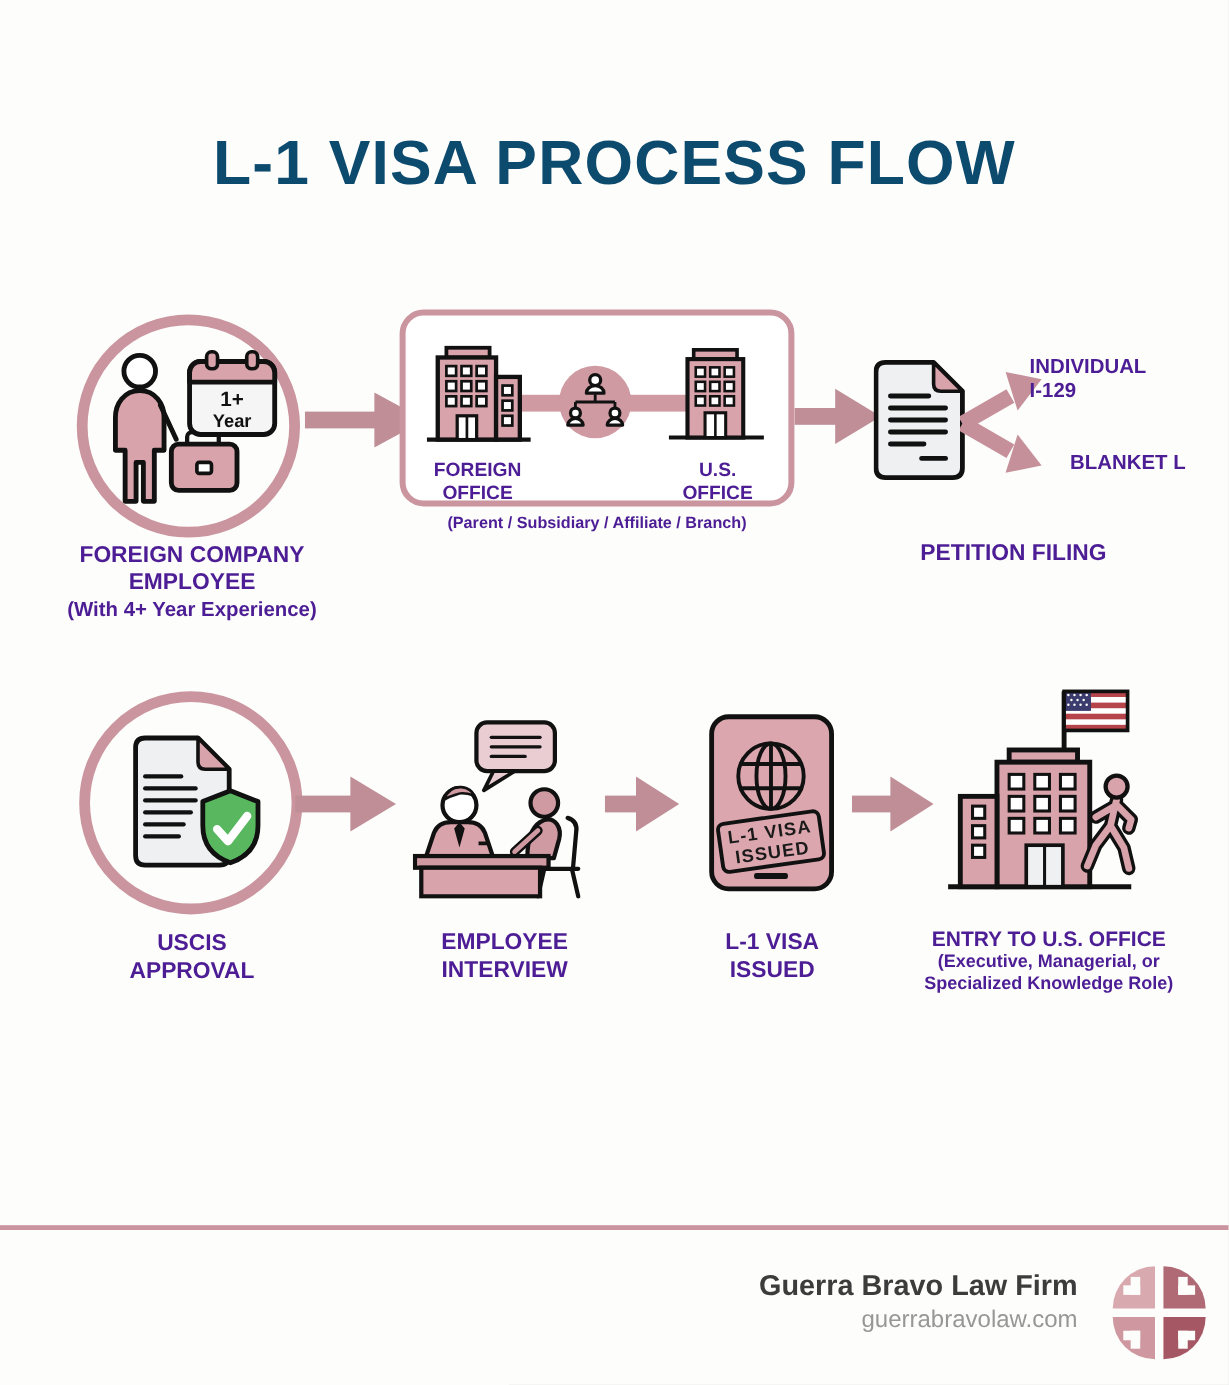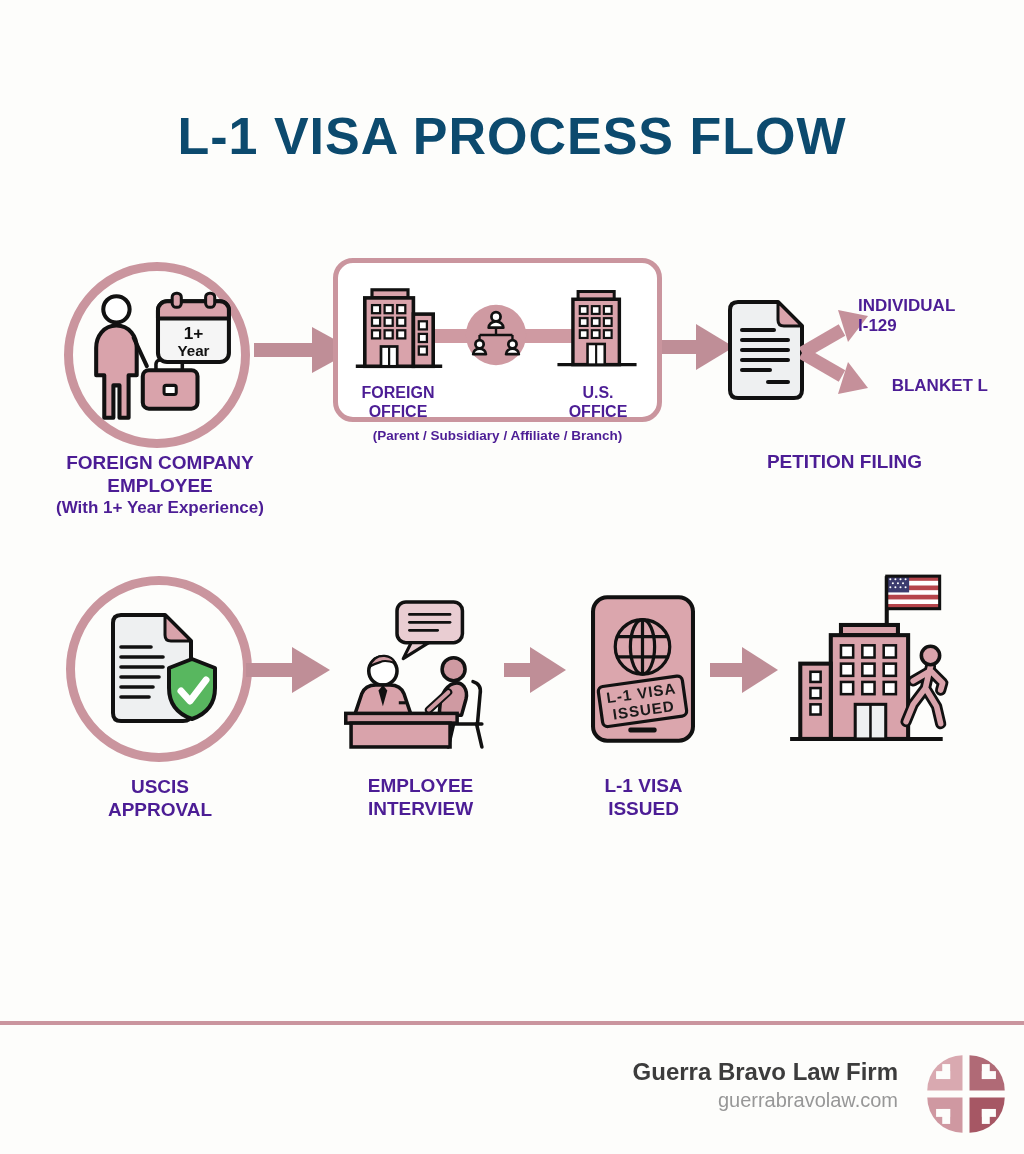--- a/index.html
+++ b/index.html
@@ -55,21 +55,21 @@
         <rect x="88" y="6" width="9" height="14" rx="4" fill="#d9a3ab" stroke-width="3"></rect>
         <rect x="121" y="6" width="9" height="14" rx="4" fill="#d9a3ab" stroke-width="3"></rect>
       </g>
       <text x="109" y="51" font-size="17" font-weight="bold" text-anchor="middle" fill="#111">1+</text>
       <text x="109" y="68" font-size="15" font-weight="bold" text-anchor="middle" fill="#111">Year</text>
     </svg>
   </div>
   <div class="lbl abs" style="left:30px;top:452px;width:260px;font-size:19px;">
     <div>FOREIGN COMPANY</div>
     <div>EMPLOYEE</div>
-    <div style="font-size:17px;">(With 1+ Year Experience)</div>
+    <div style="font-size:17px;">(With 4+ Year Experience)</div>
   </div>
 
   <svg class="flow-arrow" style="left:254px;top:327px;" width="100" height="46" viewBox="0 0 100 46">
     <rect x="0" y="16" width="64" height="14" fill="#bf8e97"></rect>
     <polygon points="58,0 100,23 58,46" fill="#bf8e97"></polygon>
   </svg>
 
   <div class="qual-box">
     <div class="connector-bar"></div>
 
@@ -318,20 +318,25 @@
       <rect x="22" y="102" width="10" height="10"></rect>
         <rect x="22" y="118" width="10" height="10"></rect>
         <rect x="22" y="134" width="10" height="10"></rect>
     </g>
     <g>
       <path d="M140,97 C138,104 137,110 135,118 M140,101 L123,111 M140,101 L152,113 L150,120 M135,118 L123,134 L116,151 M135,118 L146,136 L150,153" stroke="#111" stroke-width="11" fill="none" stroke-linecap="round" stroke-linejoin="round"></path>
       <path d="M140,97 C138,104 137,110 135,118 M140,101 L123,111 M140,101 L152,113 L150,120 M135,118 L123,134 L116,151 M135,118 L146,136 L150,153" stroke="#d9a3ab" stroke-width="5.5" fill="none" stroke-linecap="round" stroke-linejoin="round"></path>
       <circle cx="140" cy="86" r="9" fill="#d9a3ab" stroke="#111" stroke-width="3.5"></circle>
     </g>
   </svg>
+  <div class="lbl abs" style="left:752px;top:772px;width:244px;font-size:17.5px;">
+    <div>ENTRY TO U.S. OFFICE</div>
+    <div style="font-size:15px;">(Executive, Managerial, or</div>
+    <div style="font-size:15px;">Specialized Knowledge Role)</div>
+  </div>
 
   <div class="divider"></div>
 
   <div class="footer-text">
     <div class="footer-firm">Guerra Bravo Law Firm</div>
     <div class="footer-site">guerrabravolaw.com</div>
   </div>
 
   <svg class="abs" style="left:922px;top:1050px;" width="88" height="88" viewBox="0 0 100 100">
     <path d="M46,46 L46,6 A40,40 0 0 0 6,46 Z" fill="#d9a9b0"></path>

